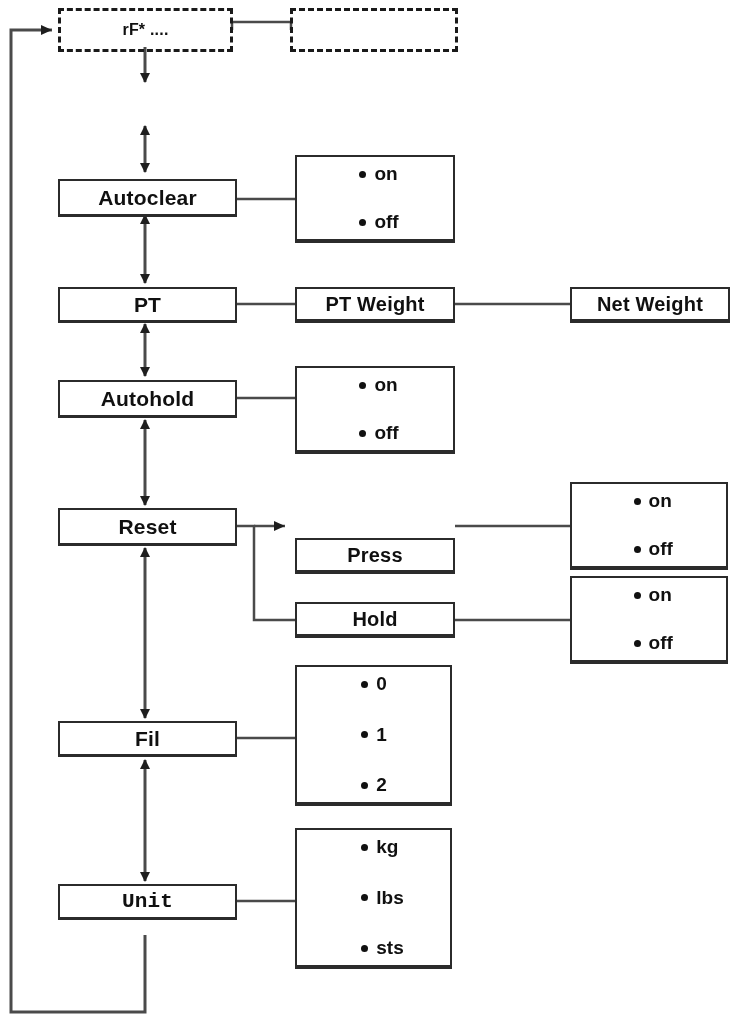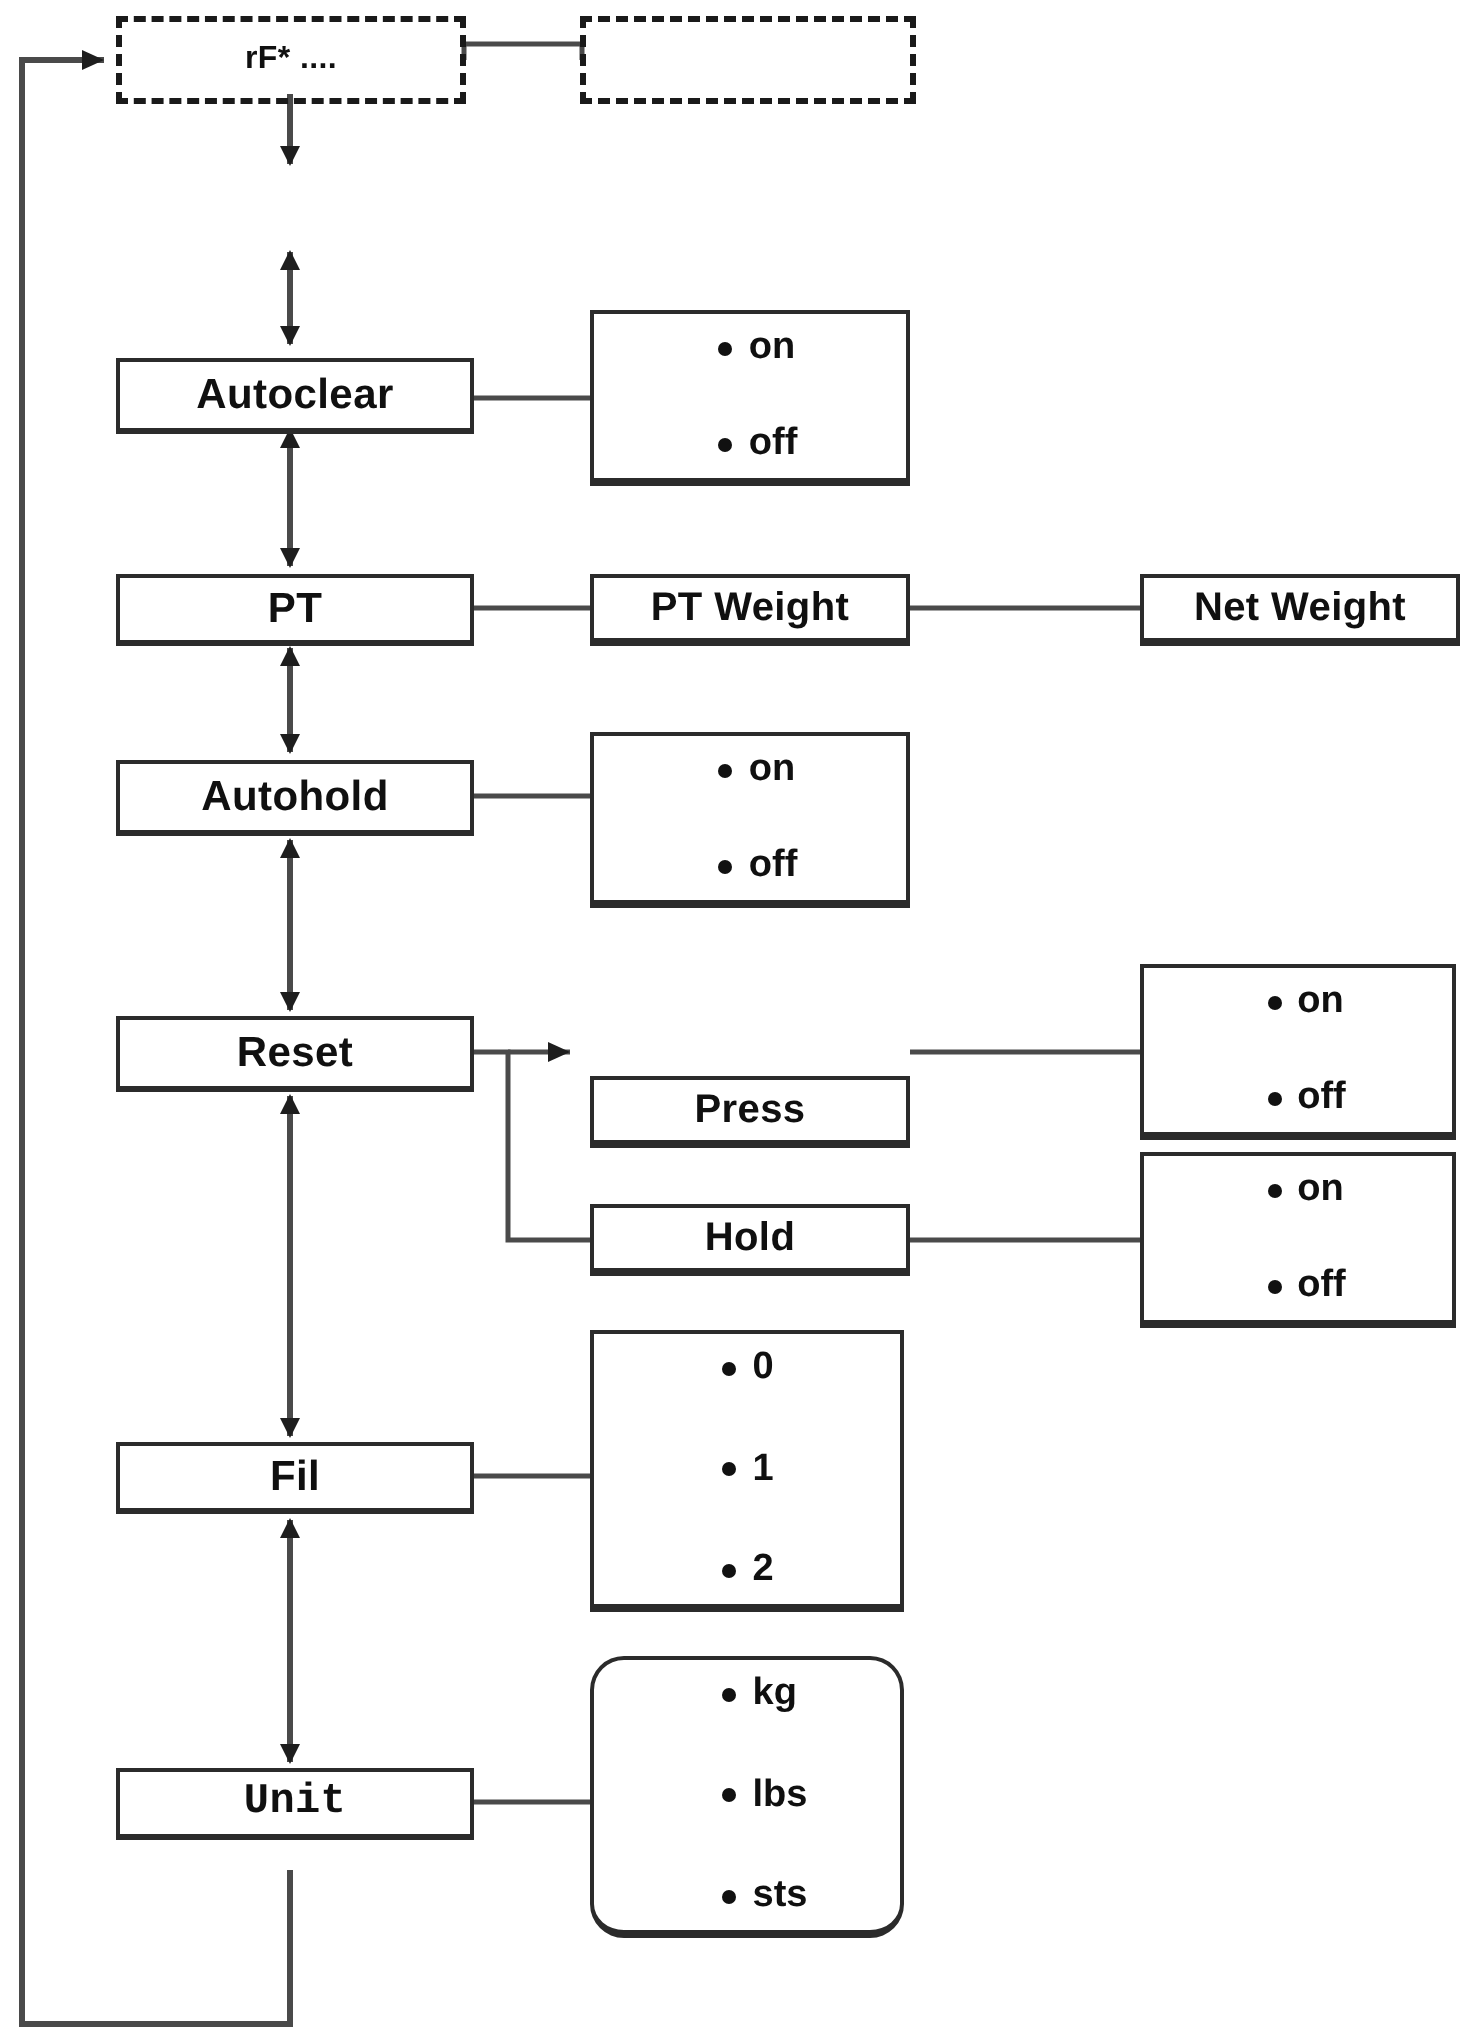--- a/index.html
+++ b/index.html
@@ -238,21 +238,21 @@
     <div class="opt-row">
       <span class="bullet"></span>
       <span>1</span>
     </div>
     <div class="opt-row">
       <span class="bullet"></span>
       <span>2</span>
     </div>
   </div>
 
-  <div class="optbox" style="left:295px; top:828px; width:157px; height:141px;border-radius:17px;">
+  <div class="optbox" style="left:295px; top:828px; width:157px; height:141px;">
     <div class="opt-row">
       <span class="bullet"></span>
       <span>kg</span>
     </div>
     <div class="opt-row">
       <span class="bullet"></span>
       <span>lbs</span>
     </div>
     <div class="opt-row">
       <span class="bullet"></span>

